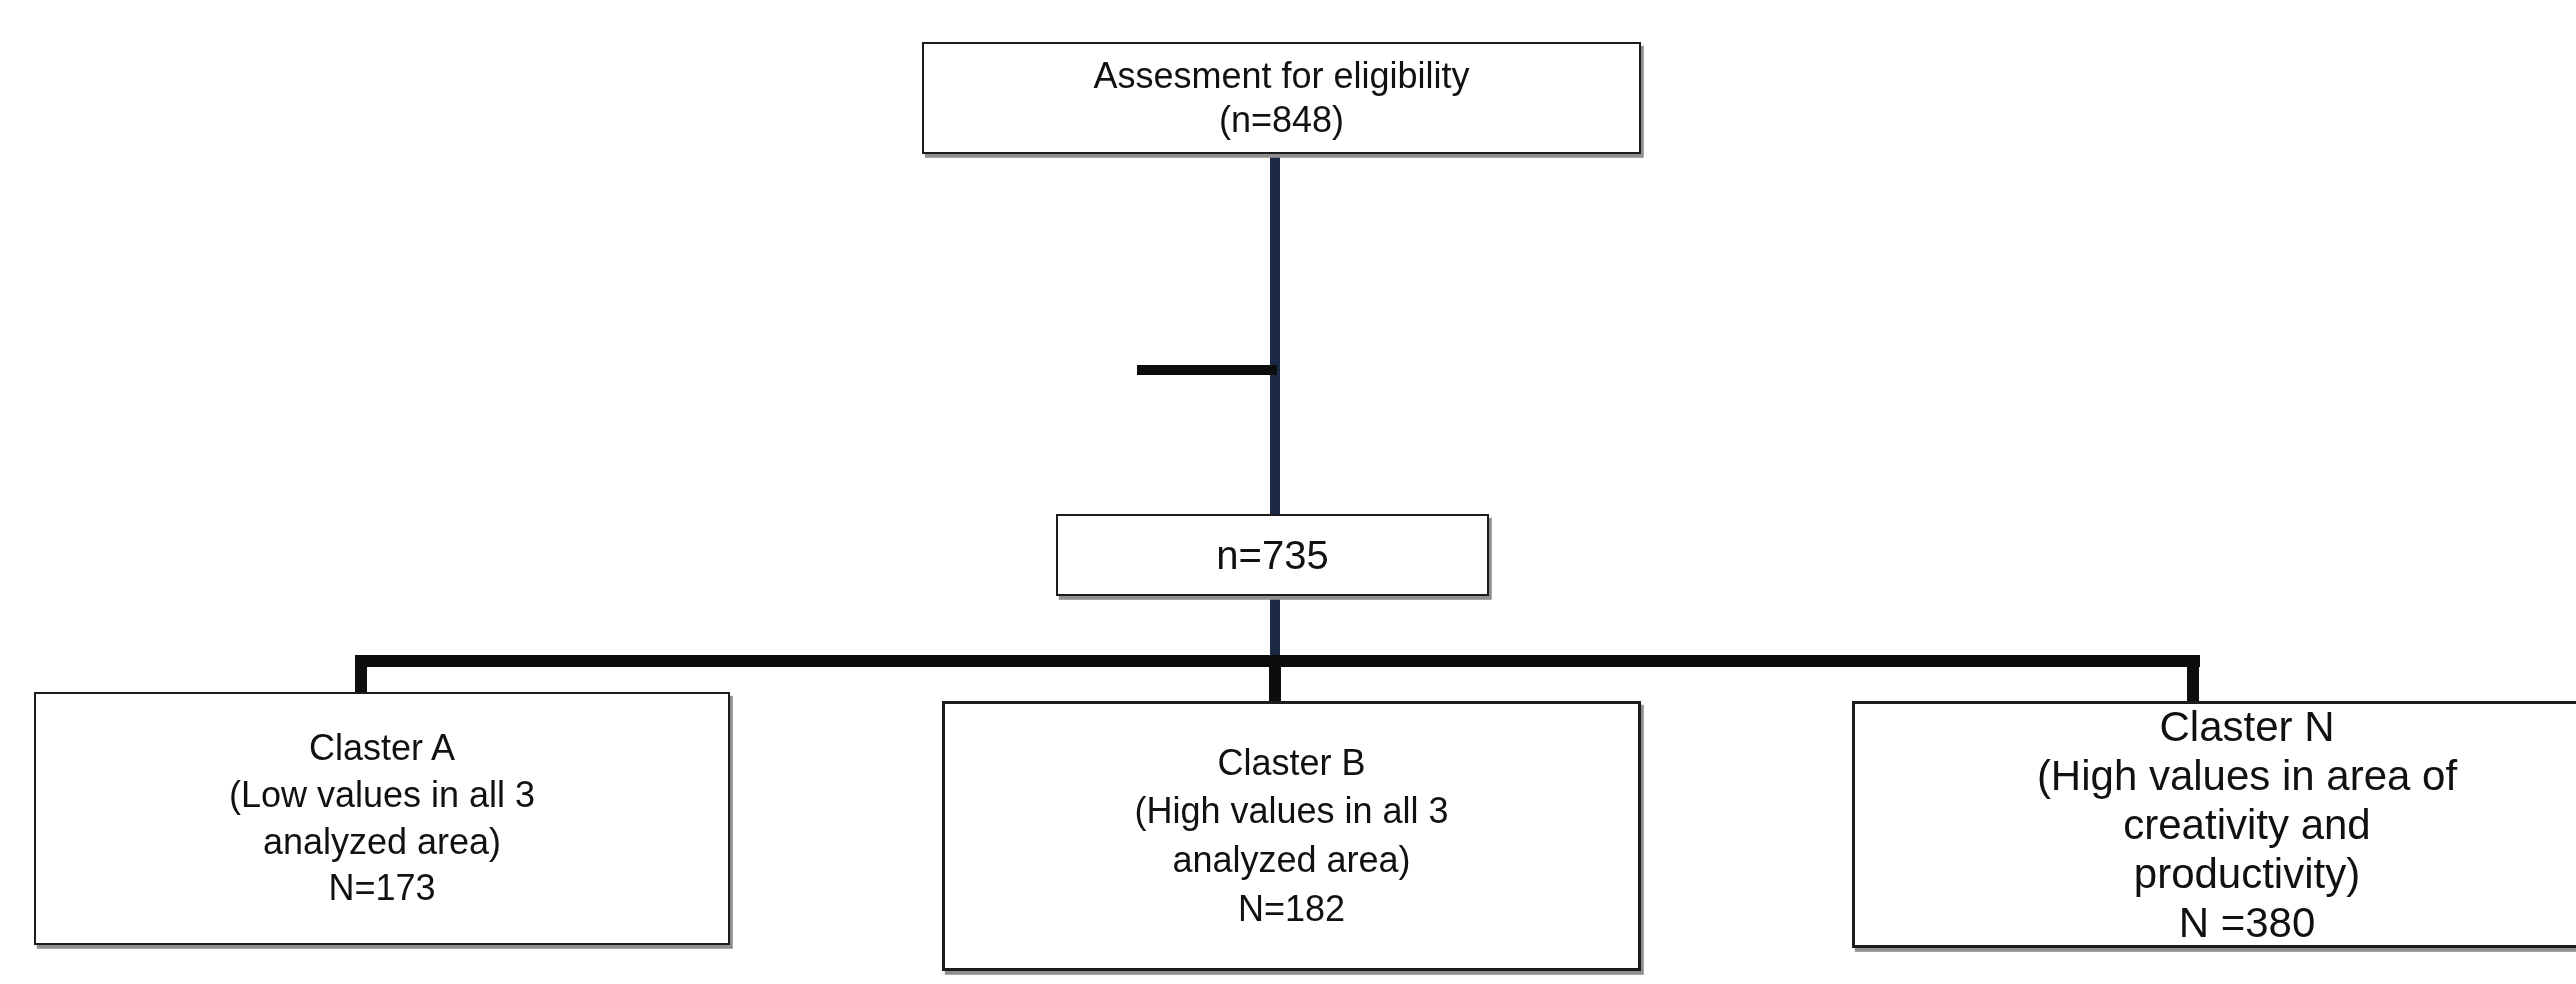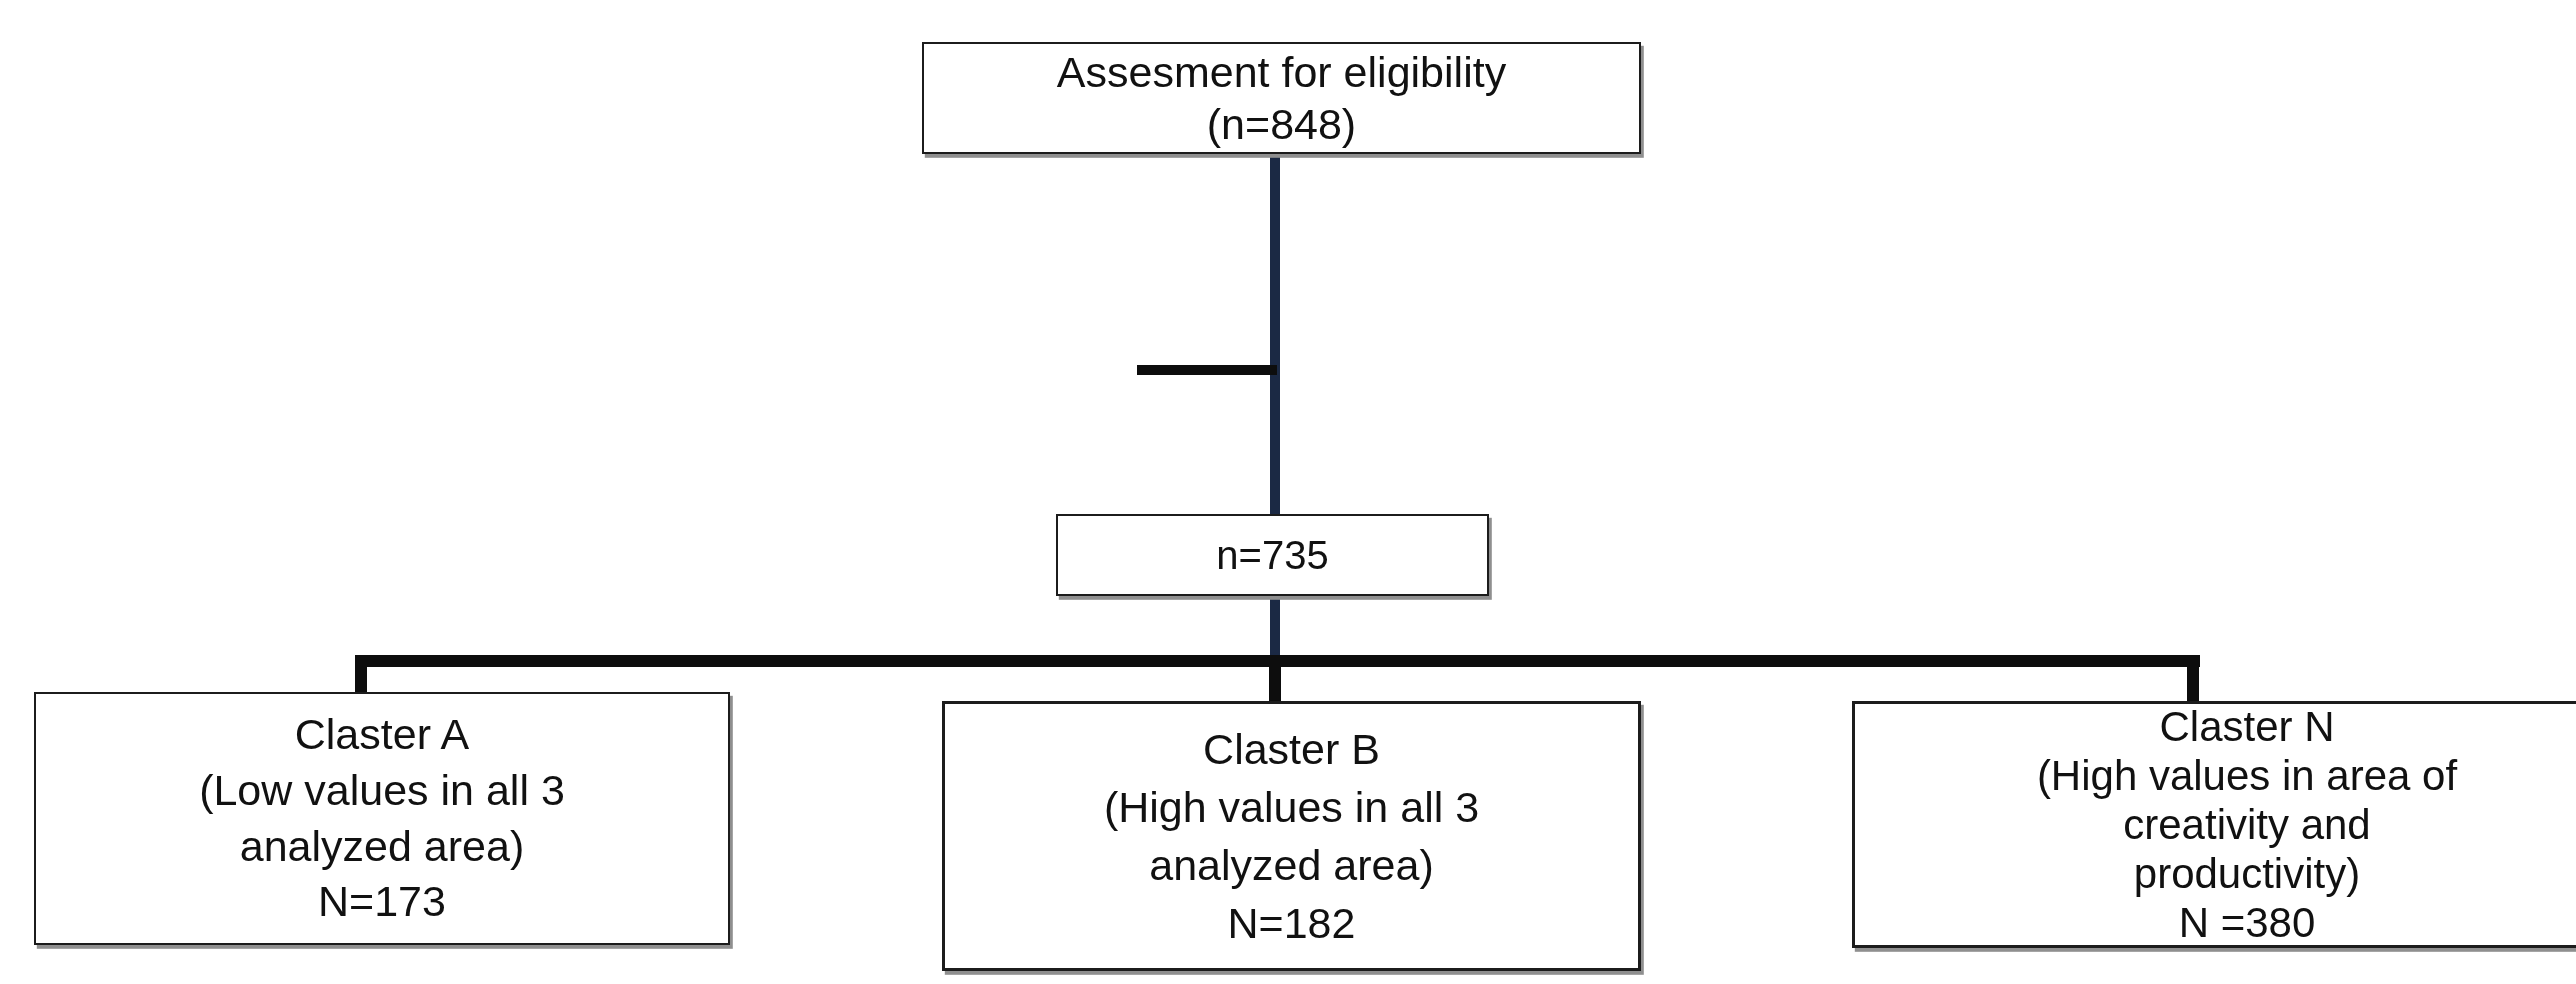--- a/index.html
+++ b/index.html
@@ -23,21 +23,21 @@
     border:2.8px solid var(--box-border,#1c1c1c);
     box-shadow:2.8px 3.8px 0 var(--box-shadow,#8f8f8f);
     display:flex;
     align-items:center;
     justify-content:center;
     text-align:center;
   }
   .box.heavy{border-width:3.8px;}
   .box-text{
     white-space:pre-line;
-    font-size:43px;
+    font-size:36px;
     line-height:1.3;
   }
   .lh-120{line-height:1.22;}
   .lh-133{line-height:1.33;}
   .lh-135{line-height:1.35;}
   .lh-117{line-height:1.17;font-size:42px;}
   .fs-42{font-size:40px;text-align:right;}
 </style>
 </head>
 <body>

